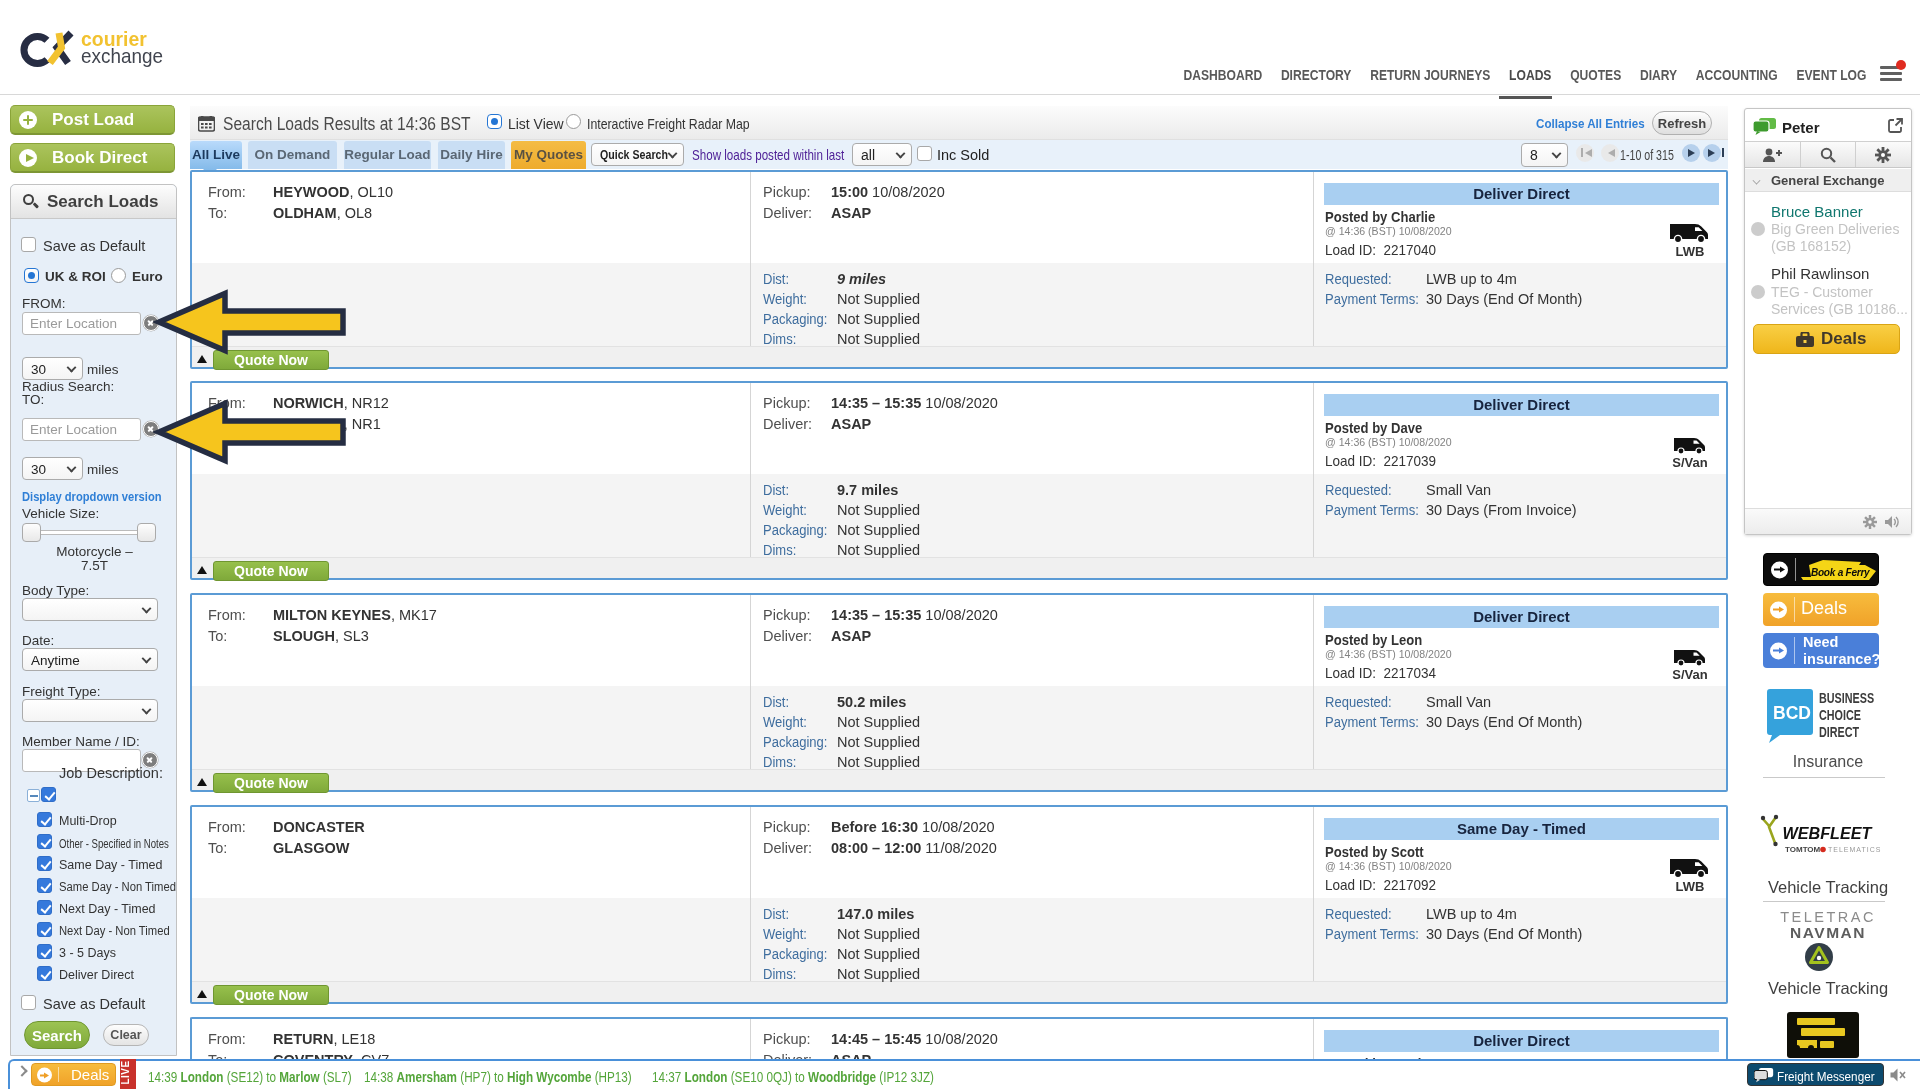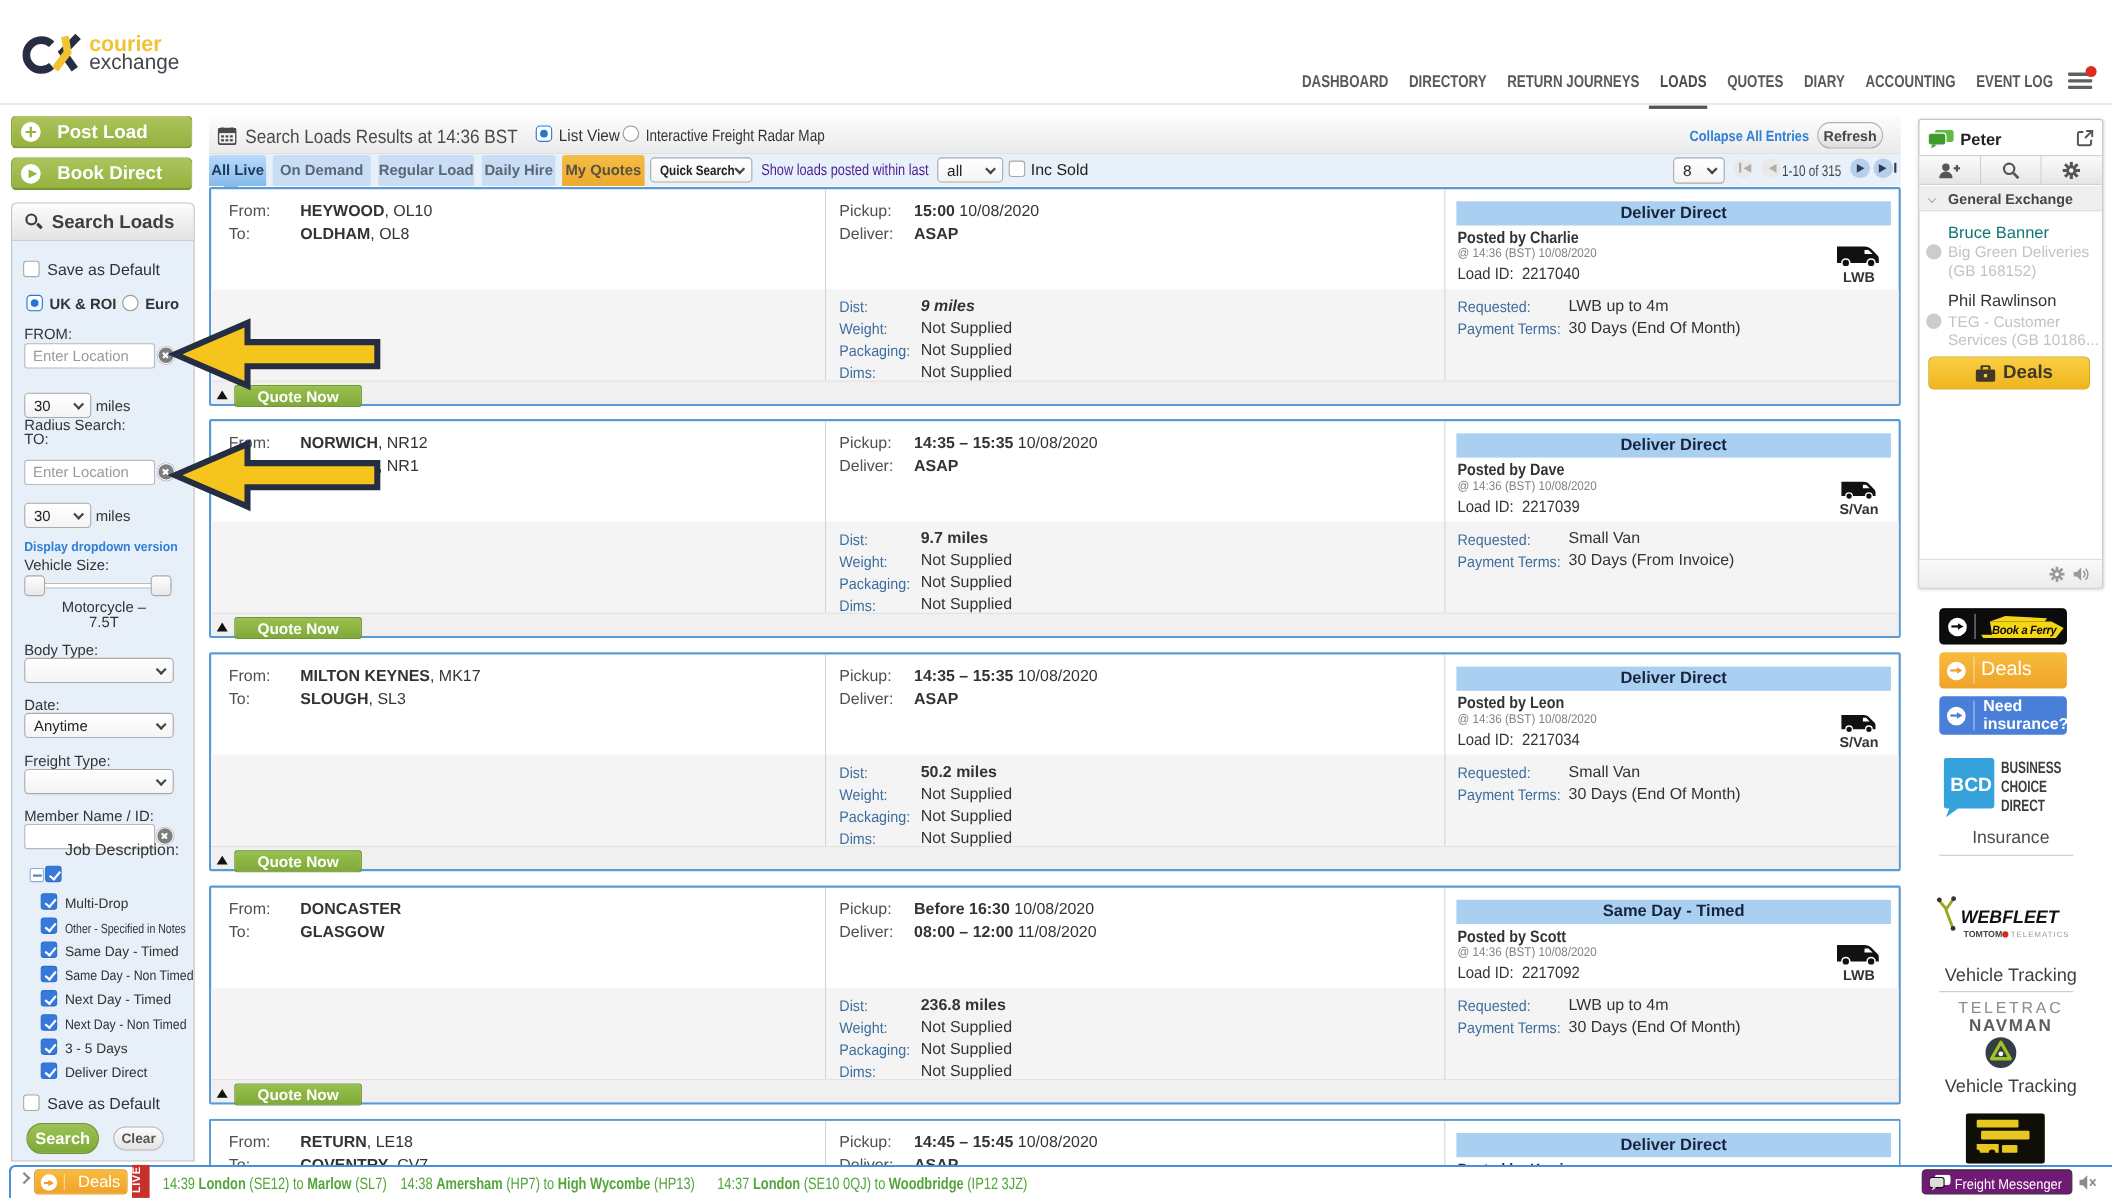--- a/index.html
+++ b/index.html
@@ -402,21 +402,21 @@
       <div class="d2"></div>
   <div class="lbl" style="left:16px;top:12px;">From:</div>
       <div class="val" style="left:81px;top:12px;"><span class="b">DONCASTER</span></div>
   <div class="lbl" style="left:16px;top:33px;">To:</div>
       <div class="val" style="left:81px;top:33px;"><span class="b">GLASGOW</span></div>
   <div class="lbl" style="left:571px;top:12px;">Pickup:</div>
       <div class="val" style="left:639px;top:12px;"><span class="b">Before 16:30</span> 10/08/2020</div>
   <div class="lbl" style="left:571px;top:33px;">Deliver:</div>
       <div class="val" style="left:639px;top:33px;"><span class="b">08:00 – 12:00</span> 11/08/2020</div>
   <div class="blbl" style="left:571px;top:99px;">Dist:</div>
-      <div class="val b" style="left:645px;top:99px;">236.8 miles</div>
+      <div class="val b" style="left:645px;top:99px;">147.0 miles</div>
   <div class="blbl" style="left:571px;top:119px;">Weight:</div>
       <div class="val" style="left:645px;top:119px;">Not Supplied</div>
   <div class="blbl" style="left:571px;top:139px;">Packaging:</div>
       <div class="val" style="left:645px;top:139px;">Not Supplied</div>
   <div class="blbl" style="left:571px;top:159px;">Dims:</div>
       <div class="val" style="left:645px;top:159px;">Not Supplied</div>
   <div class="band">Same Day - Timed</div>
   <div class="val b" style="left:1133px;top:36px;font-size:15px;transform:scaleX(0.87);transform-origin:left center;">Posted by Scott</div>
   <div class="abs" style="left:1133px;top:53px;font-size:11.5px;color:#828282;white-space:nowrap;transform:scaleX(0.92);transform-origin:left center;">@ 14:36 (BST) 10/08/2020</div>
   <div class="val" style="left:1133px;top:69px;font-size:15px;transform:scaleX(0.9);transform-origin:left center;">Load ID:&nbsp; 2217092</div>
@@ -588,21 +588,21 @@
     <div class="abs" style="left:26px;top:3px;bottom:3px;width:1px;background:rgba(255,255,255,0.55);"></div>
     <div class="abs" style="left:39px;top:2px;font-size:15px;color:#fff;">Deals</div>
   </div>
   <div class="abs" style="left:110px;top:-2px;width:16px;height:30px;background:#c8312b;">
     <div class="abs b" style="left:-7px;top:8px;font-size:10px;color:#fff;transform:rotate(-90deg);letter-spacing:0.5px;">LIVE</div>
   </div>
   <div class="tk" style="left:138px;">14:39 <span class="b">London</span> (SE12) to <span class="b">Marlow</span> (SL7)</div>
   <div class="tk" style="left:354px;">14:38 <span class="b">Amersham</span> (HP7) to <span class="b">High Wycombe</span> (HP13)</div>
   <div class="tk" style="left:642px;">14:37 <span class="b">London</span> (SE10 0QJ) to <span class="b">Woodbridge</span> (IP12 3JZ)</div>
 </div>
-<div class="abs" style="left:1747px;top:1063px;width:137px;height:23px;background:#701a75;border-radius:4px;border:1px solid #333;">
+<div class="abs" style="left:1747px;top:1063px;width:137px;height:23px;background:#0c4a6e;border-radius:4px;border:1px solid #333;">
   <svg class="abs" style="left:6px;top:4px;" width="20" height="15" viewBox="0 0 24 18">
         <rect x="6" y="0" width="17" height="11" rx="2.5" fill="#fff"></rect>
         <path d="M10 10 l-2 4 5-3 z" fill="#fff"></path>
         <rect x="0" y="3" width="16" height="11" rx="2.5" fill="#ddd" stroke="#111" stroke-width="1.2"></rect>
         <path d="M4 13 l-1.5 4 5-3 z" fill="#ddd"></path>
       </svg>
   <div class="abs" style="left:29px;top:4.5px;font-size:13px;color:#fff;white-space:nowrap;"><span class="cond" style="transform:scaleX(0.9);">Freight Messenger</span></div>
 </div>
 <svg class="abs" style="left:1890px;top:1068px;" width="16" height="14" viewBox="0 0 15 14">
       <path d="M0 4.5 h3 l4-4 v13 l-4-4 h-3 z" fill="#8a8a8a"></path>

